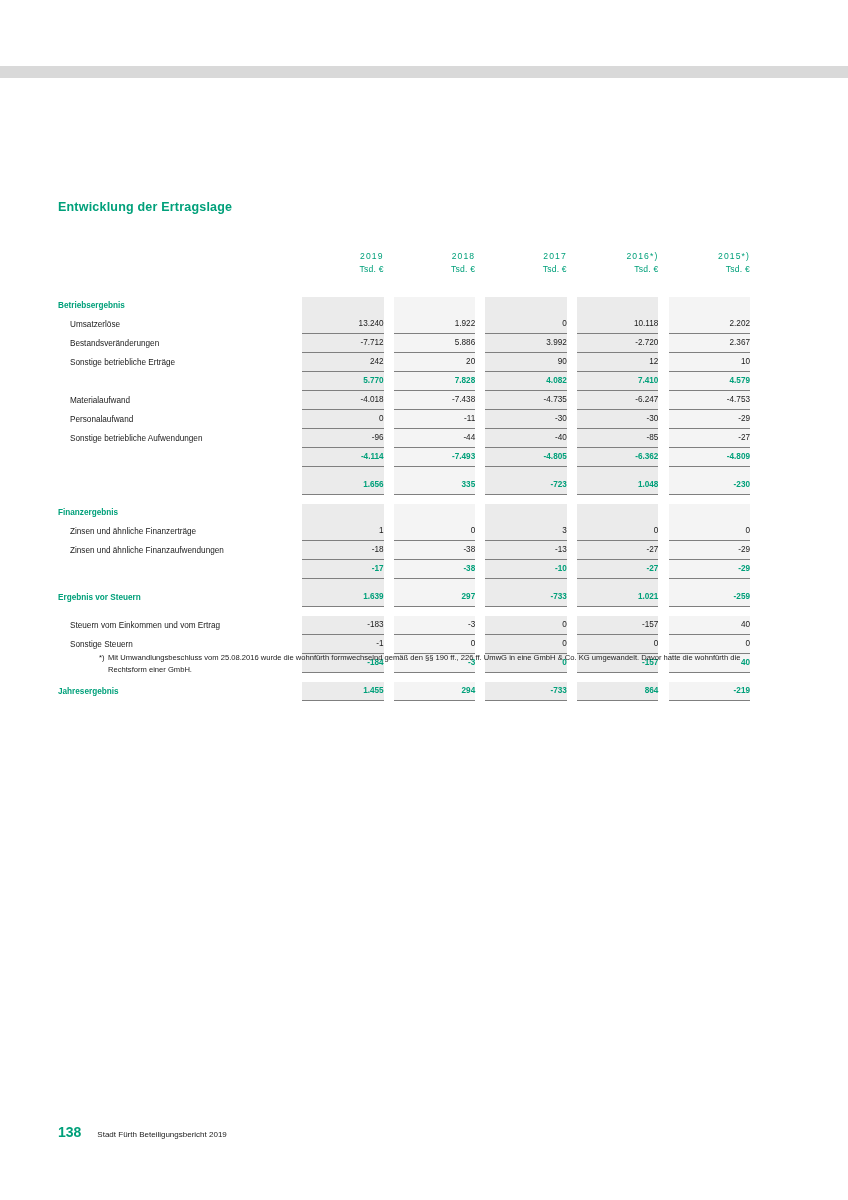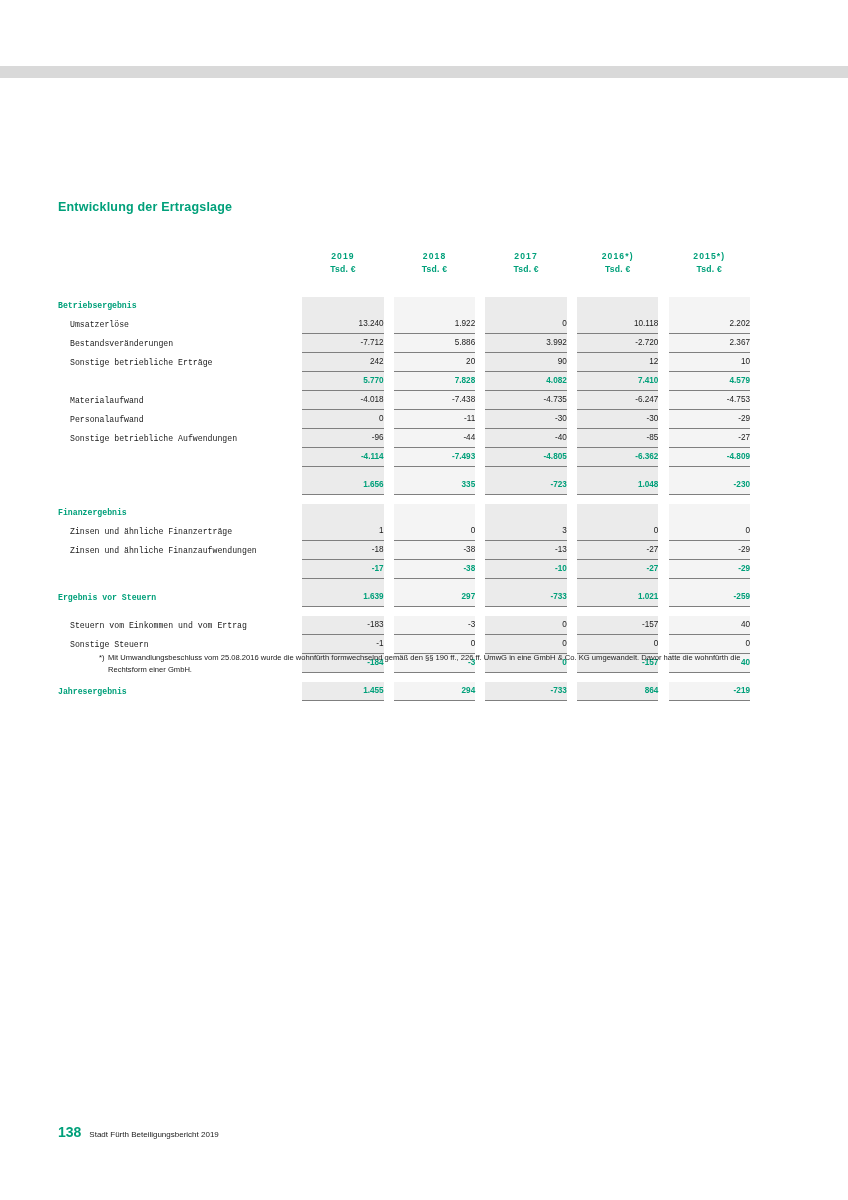--- a/index.html
+++ b/index.html
@@ -53,43 +53,42 @@
   .col-label {
     width: 240px;
   }
   .col-num {
     width: 80px;
   }
   .col-gap {
     width: 10px;
   }
   th.hdr {
-    text-align: center;
+    text-align: right;
     color: #00a07a;
-    font-weight: bold;
+    font-weight: normal;
     font-size: 8.6px;
     letter-spacing: 1.1px;
     padding-right: 6px;
     padding-bottom: 1px;
     line-height: 13px;
   }
   th.hdr.sub {
     letter-spacing: 0.2px;
     padding-bottom: 21px;
   }
   tr.row td {
     height: 18px;
     line-height: 18px;
   }
   td.lbl {
     padding-left: 0;
     font-size: 8.2px;
     color: #1a1a1a;
     white-space: nowrap;
-    font-family: Liberation Mono, monospace;
   }
   td.lbl.indent {
     padding-left: 12px;
     margin-top: 11px;
   }
   td.lbl.group {
     color: #00a07a;
     font-weight: bold;
     font-size: 8.2px;
   }
@@ -139,21 +138,21 @@
     position: absolute;
     left: -9px;
     top: 0;
   }
   .footer {
     position: absolute;
     left: 58px;
     top: 1124px;
     display: flex;
     align-items: baseline;
-    gap: 8px;
+    gap: 16px;
   }
   .footer .pageno {
     color: #00a07a;
     font-weight: bold;
     font-size: 14px;
   }
   .footer .ftext {
     font-size: 8px;
     color: #1a1a1a;
   }

